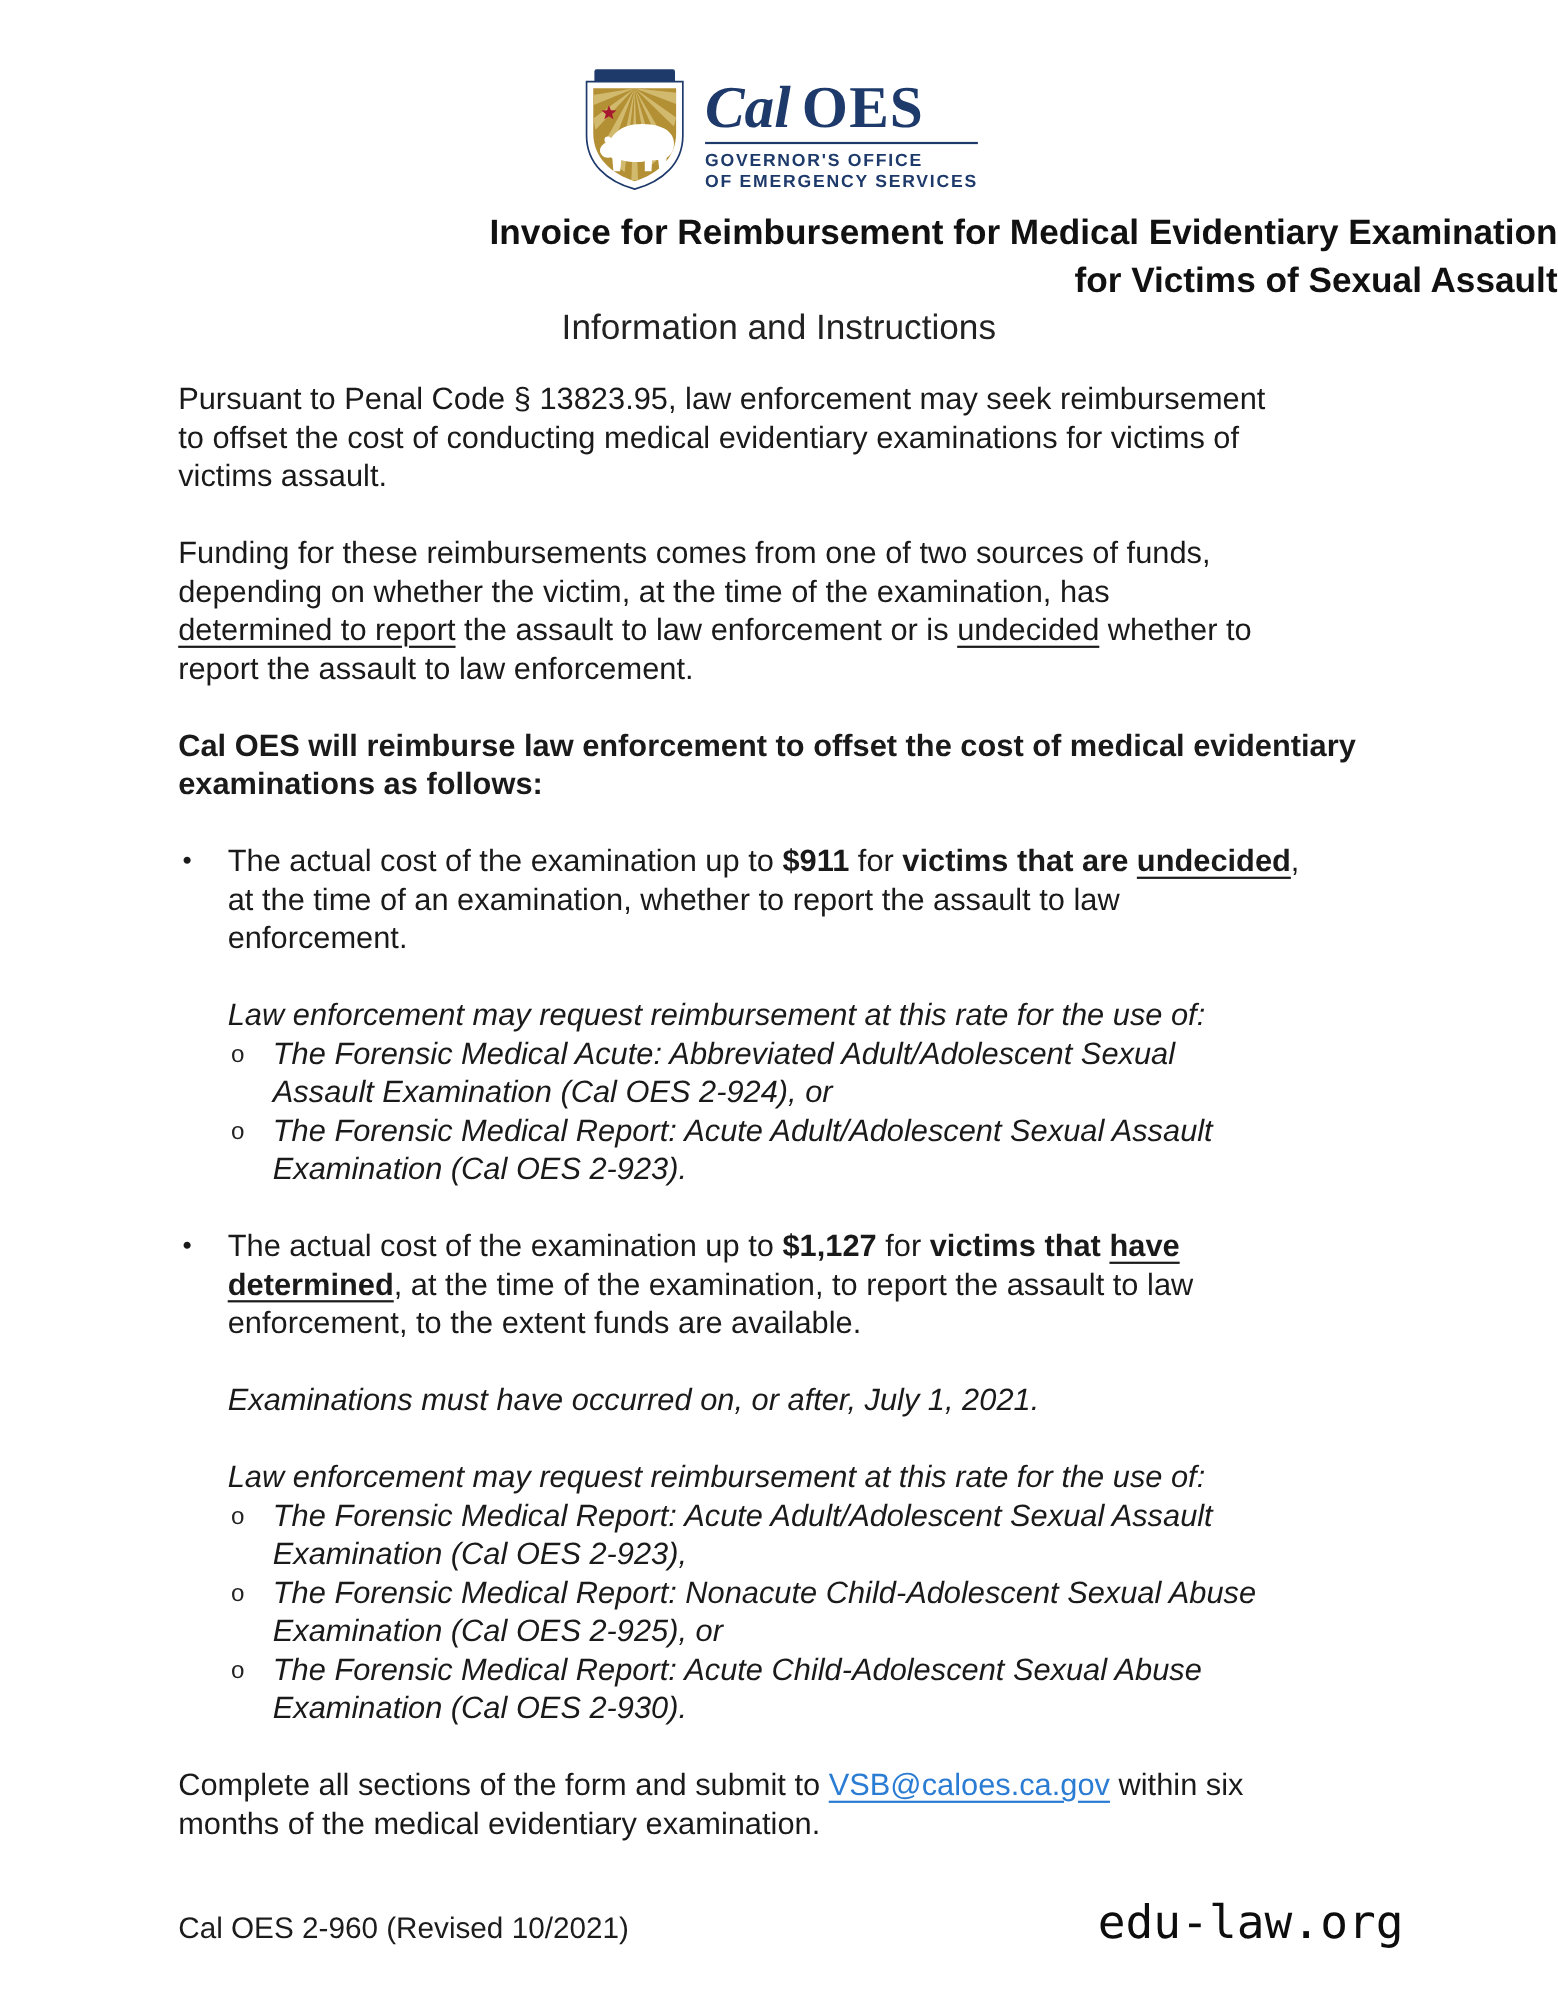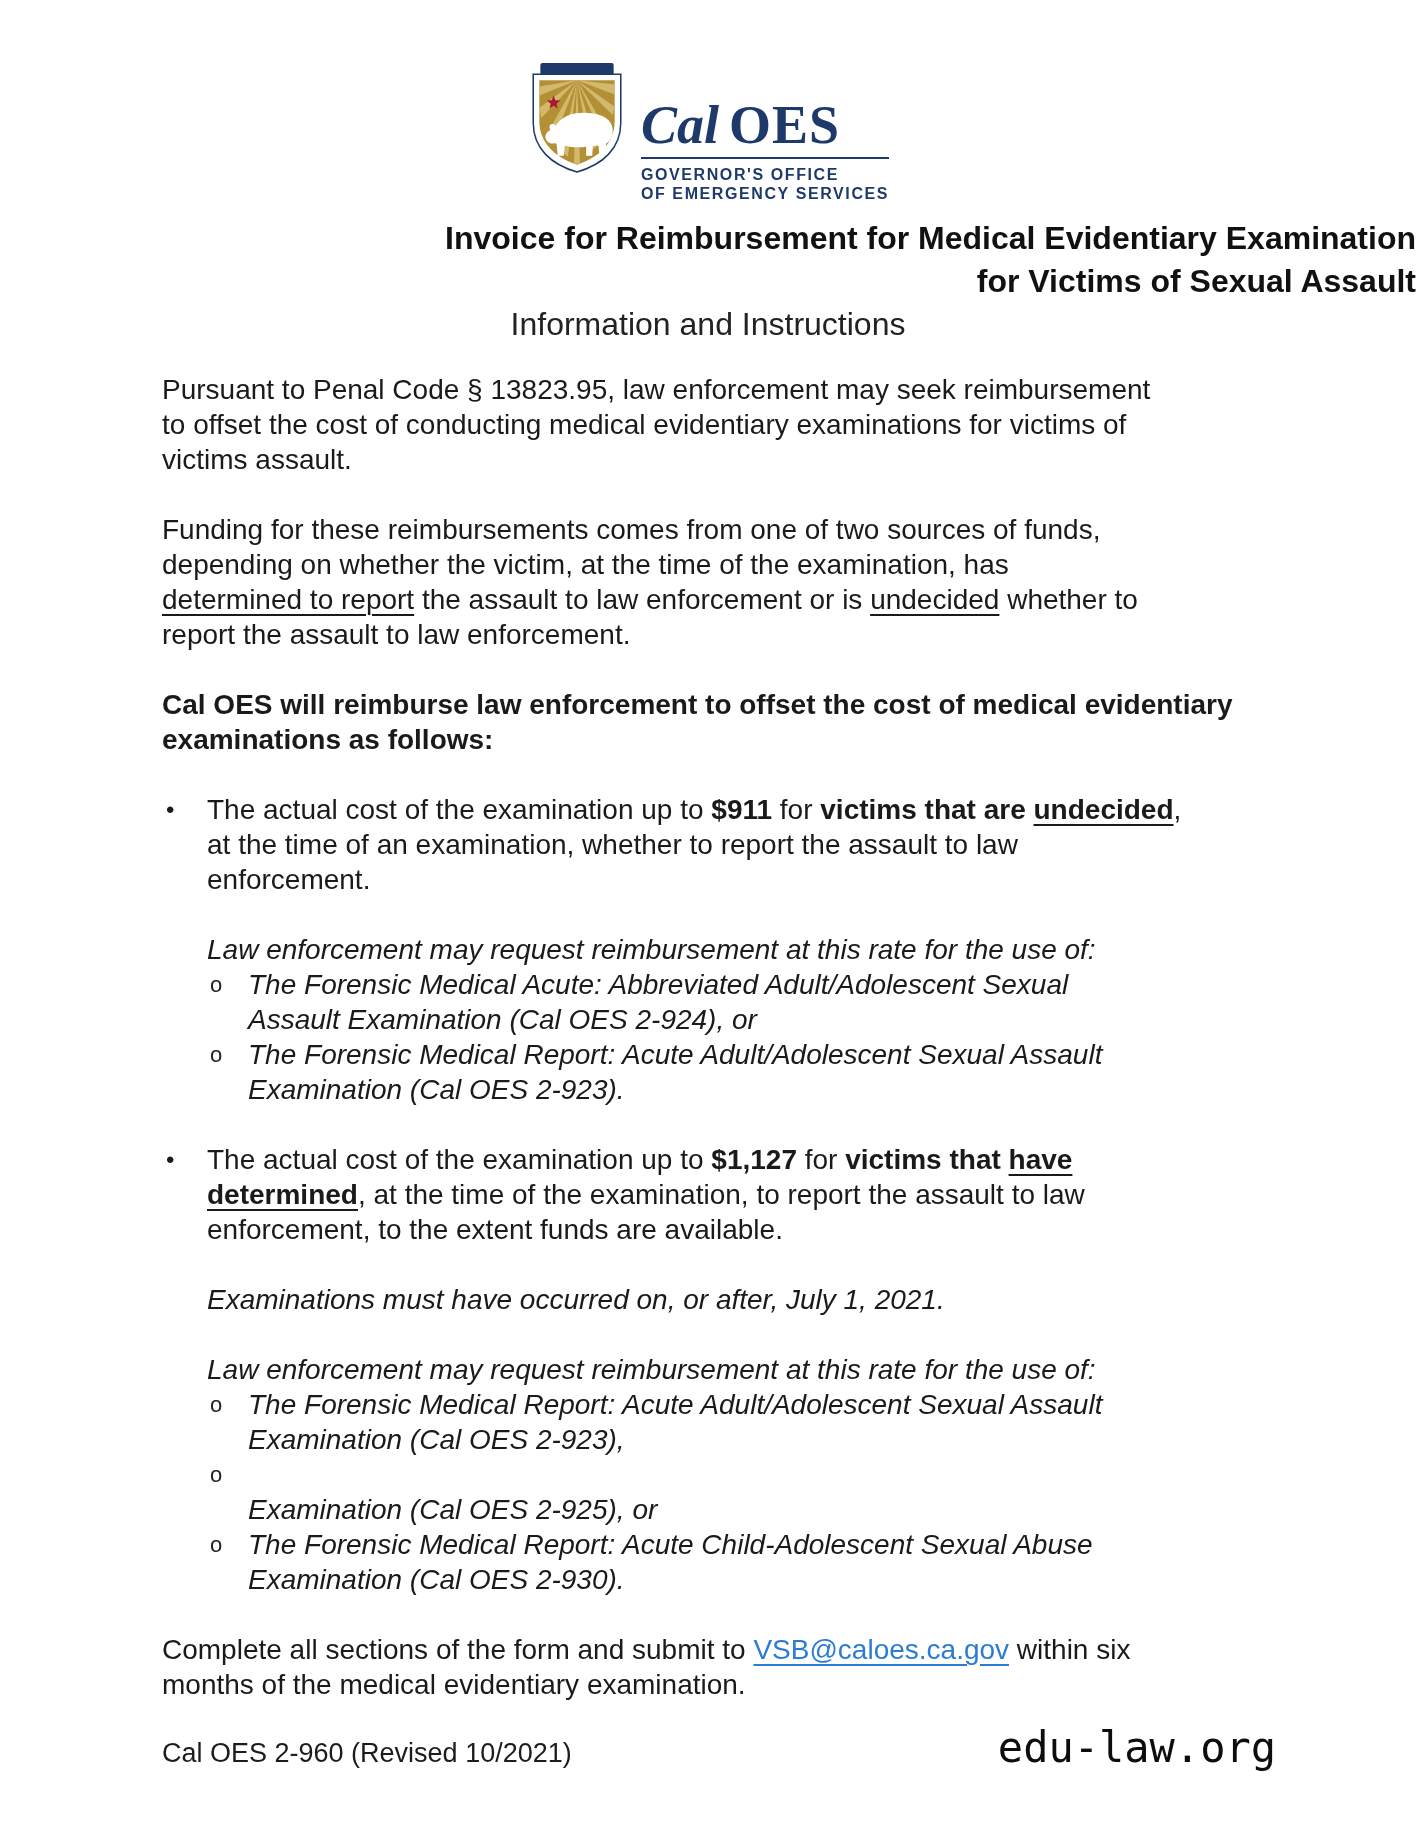--- a/index.html
+++ b/index.html
@@ -7,21 +7,21 @@
     --ink:#1a1a1a; --link:#2b7cd3; --paper:#ffffff;
   }
   *{margin:0;padding:0;box-sizing:border-box;}
   html,body{background:#fff;}
   body{font-family:"Liberation Sans",sans-serif;color:var(--ink);}
   .page{position:relative;width:1416px;height:1832px;background:var(--paper);overflow:hidden;}
 
   
   .logo-row{padding-top:62px;display:flex;justify-content:center;align-items:flex-start;gap:14px;}
   .shield-svg{width:100px;height:114px;flex:none;}
-  .logo-text{padding-top:10px;margin-top:28px;}
+  .logo-text{padding-top:10px;}
   .brand{font-family:"Liberation Serif",serif;font-weight:700;color:var(--navy);
          font-size:54px;line-height:50px;white-space:nowrap;}
   .brand .cal{font-style:italic;padding-right:10px;}
   .brand .oes{letter-spacing:1px;}
   .logo-rule{border-top:2px solid var(--navy);margin:7px 0 6px 0;}
   .tag{font-weight:700;font-size:16px;line-height:19px;letter-spacing:1.6px;color:var(--navy);white-space:nowrap;}
 
   
   .doc-title{margin-top:14px;text-align:right;font-weight:700;font-size:32px;line-height:43px;color:#111;}
   .doc-subtitle{text-align:center;font-weight:400;font-size:32px;line-height:43px;color:#222;}
@@ -121,21 +121,21 @@
         <span class="btext"><span>The actual cost of the examination up to </span><span class="b">$1,127</span><span> for </span><span class="b">victims that </span><span class="b u">have</span><br><span class="b u">determined</span><span>, at the time of the examination, to report the assault to law</span><br><span>enforcement, to the extent funds are available.</span></span>
       </div>
       <div class="block indent"><span class="i">Examinations must have occurred on, or after, July 1, 2021.</span></div>
       <div class="block indent"><span class="i">Law enforcement may request reimbursement at this rate for the use of:</span></div>
       <div class="block sub">
         <span class="marker">o</span>
         <span class="btext"><span class="i">The Forensic Medical Report: Acute Adult/Adolescent Sexual Assault</span><br><span class="i">Examination (Cal OES 2-923),</span></span>
       </div>
       <div class="block sub">
         <span class="marker">o</span>
-        <span class="btext"><br><span class="i">Examination (Cal OES 2-925), or</span></span>
+        <span class="btext"><span class="i">The Forensic Medical Report: Nonacute Child-Adolescent Sexual Abuse</span><br><span class="i">Examination (Cal OES 2-925), or</span></span>
       </div>
       <div class="block sub">
         <span class="marker">o</span>
         <span class="btext"><span class="i">The Forensic Medical Report: Acute Child-Adolescent Sexual Abuse</span><br><span class="i">Examination (Cal OES 2-930).</span></span>
       </div>
       <div class="block p"><span>Complete all sections of the form and submit to </span><a class="link" href="#">VSB@caloes.ca.gov</a><span> within six</span><br><span>months of the medical evidentiary examination.</span></div>
     </main>
 
   <footer class="page-footer">
     <span class="form-number">Cal OES 2-960 (Revised 10/2021)</span>

